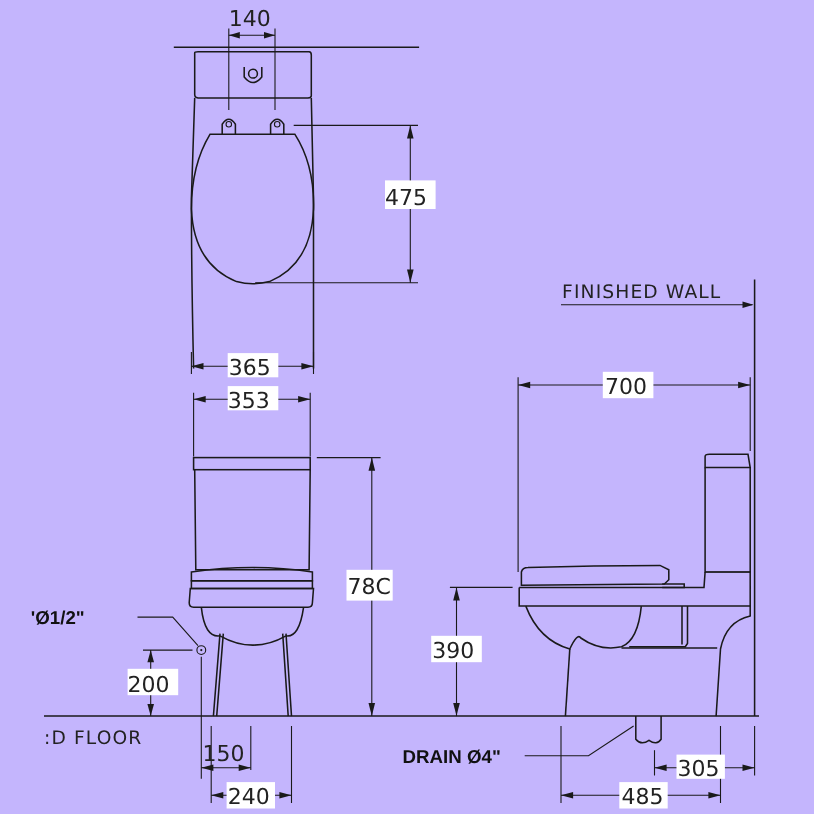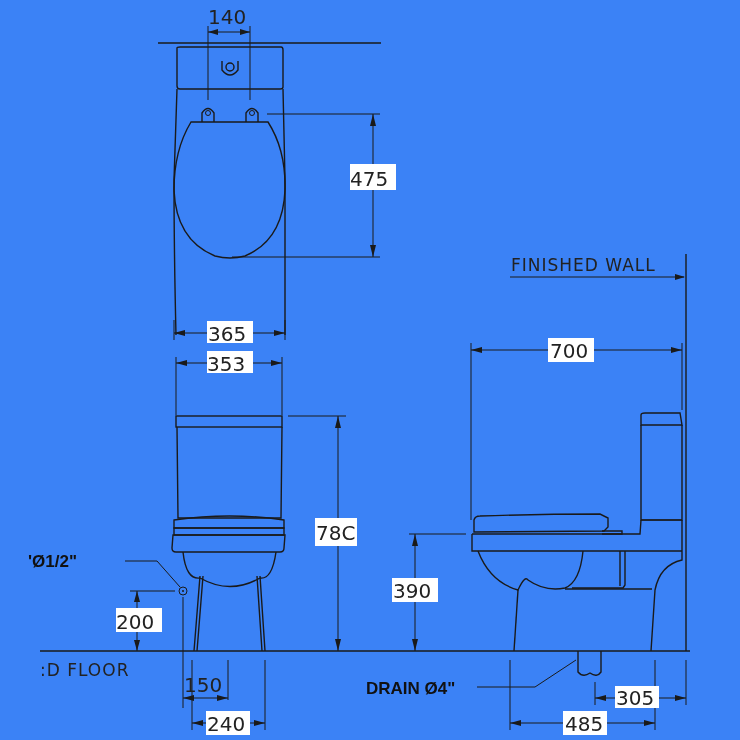--- a/index.html
+++ b/index.html
@@ -1,16 +1,16 @@
 <!DOCTYPE html>
 <html><head>
 <meta charset="utf-8">
 <style>
   html, body { margin: 0; padding: 0; background: #ffffff; }
-  #canvas { position: relative; width: 740px; height: 740px; overflow: hidden; background: #3b82f6; }
+  #canvas { position: relative; width: 740px; height: 740px; overflow: hidden; background: #c4b5fd; }
   svg { position: absolute; left: 0; top: 0; }
   .ln { stroke: #1a1a1a; stroke-width: 1.4; fill: none; }
   .thin { stroke: #1a1a1a; stroke-width: 1; fill: none; }
   .dim { font-family: "DejaVu Sans", sans-serif; font-size: 20px; fill: #222; }
   .lbl { font-family: "DejaVu Sans", sans-serif; font-size: 17px; fill: #222; letter-spacing: 1px; }
   .bold { font-family: "Liberation Sans", sans-serif; font-weight: bold; font-size: 17px; fill: #111; }
   .txtbg { fill: #fff; }
 </style>
 </head>
 <body>

